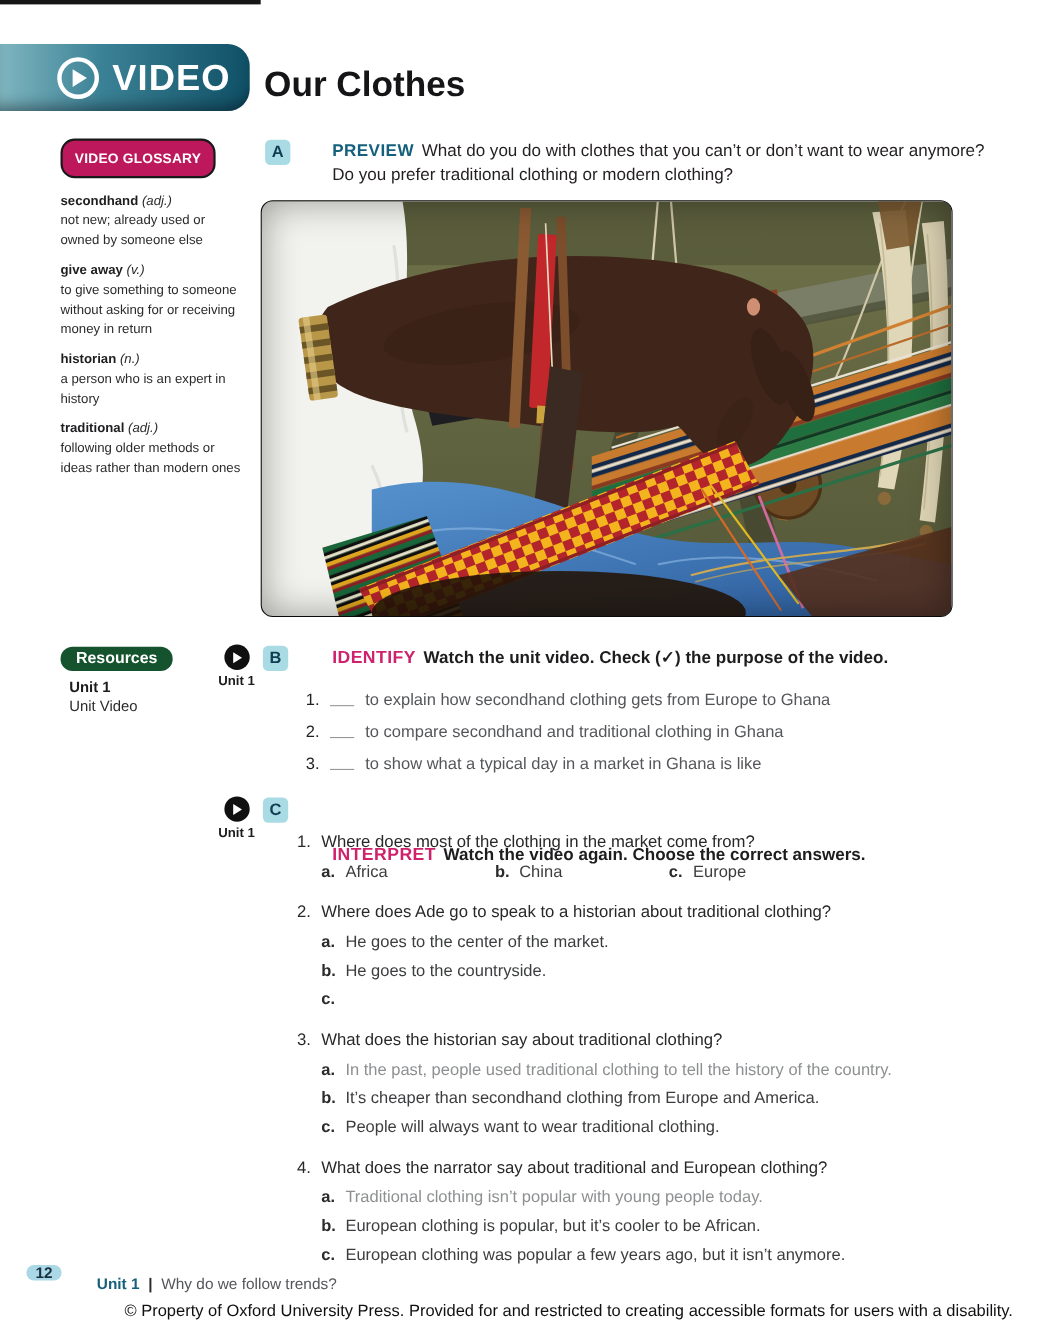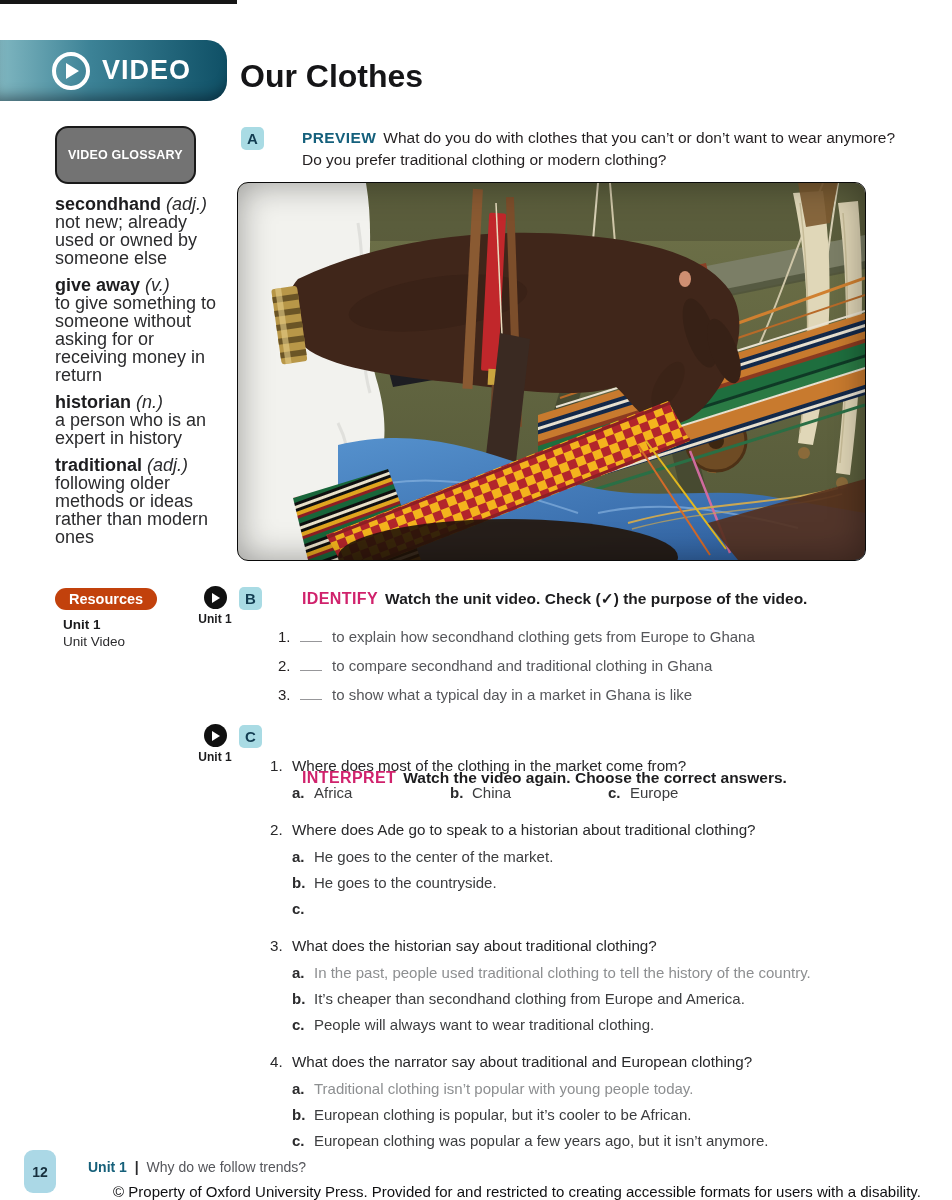--- a/index.html
+++ b/index.html
@@ -12,36 +12,36 @@
   
   .banner{position:absolute;left:0;top:40px;width:227px;height:61px;
           border-radius:0 20px 20px 0;
           background:linear-gradient(90deg,#7fb6c0 0%,#3c8296 40%,#0f5066 100%);
           box-shadow:inset 0 -12px 14px -8px rgba(0,0,10,.45);
           display:flex;align-items:center;padding-left:52px;box-sizing:border-box;}
   .banner-play{width:38px;height:38px;border:4px solid #fff;border-radius:50%;
                display:flex;align-items:center;justify-content:center;box-sizing:border-box;flex:0 0 auto;}
   .banner-play .tri{width:0;height:0;border-left:13px solid #fff;border-top:8px solid transparent;
                     border-bottom:8px solid transparent;margin-left:3px;}
-  .banner-label{color:#fff;font-weight:bold;font-size:27px;letter-spacing:1px;margin-left:12px;}
+  .banner-label{color:#fff;font-weight:bold;font-size:33px;letter-spacing:1px;margin-left:12px;}
 
   .page-title{position:absolute;left:240px;top:40px;font-size:32px;font-weight:700;color:#151517;letter-spacing:0;margin-top:18px;}
 
   
   .glossary{position:absolute;left:55px;top:126px;width:178px;}
-  .glossary-pill{display:inline-block;background:#737373;border:2px solid #191919;border-radius:13px;
-                 color:#fff;font-weight:bold;font-size:12.5px;padding:20px 11px;letter-spacing:.2px;}
+  .glossary-pill{display:inline-block;background:#be185d;border:2px solid #191919;border-radius:13px;
+                 color:#fff;font-weight:bold;font-size:12.5px;padding:9px 11px;letter-spacing:.2px;}
   .gl-entries{margin-top:11px;width:164px;}
-  .gl-entry{margin-bottom:9px;font-size:18px;line-height:18px;color:#2b2b2d;}
+  .gl-entry{margin-bottom:9px;font-size:12px;line-height:18px;color:#2b2b2d;}
   .gl-term{font-weight:bold;color:#1d1d1f;}
   .gl-pos{font-style:italic;}
 
   
   .resources{position:absolute;left:55px;top:588px;width:178px;}
-  .res-pill{display:inline-block;background:#c2410c;border-radius:13px;color:#fff;font-weight:bold;
+  .res-pill{display:inline-block;background:#14532d;border-radius:13px;color:#fff;font-weight:bold;
             font-size:14.5px;padding:3px 14px;}
   .res-unit{font-weight:bold;font-size:13.5px;margin:7px 0 2px 8px;color:#1c1c1e;}
   .res-item{font-size:13.5px;margin-left:8px;color:#2b2b2d;}
 
   
   .badge{position:absolute;width:23px;height:23px;background:#a9dbe4;border-radius:5px;
          color:#123c51;font-weight:bold;font-size:15px;display:flex;align-items:center;justify-content:center;}
   .sec-head{position:absolute;left:272px;width:600px;font-size:15.5px;line-height:22px;margin-left:30px;}
   .sec-label{font-weight:bold;letter-spacing:.4px;margin-right:7px;}
   .label-teal{color:#15607c;}
@@ -75,21 +75,21 @@
   .q-line{display:flex;font-size:15.2px;line-height:22px;color:#28282a;}
   .q-num{width:22px;flex:0 0 auto;}
   .options{margin-left:22px;margin-top:3px;}
   .opt{display:flex;font-size:15px;line-height:26px;color:#3c3d3f;}
   .opt-letter{width:22px;flex:0 0 auto;font-weight:bold;color:#2b2b2d;}
   .opt-row{display:flex;margin-left:22px;margin-top:3px;}
   .opt-cell{display:flex;width:158px;font-size:15px;line-height:26px;color:#3c3d3f;}
   .muted{color:#8d8f91;}
 
   
-  .page-badge{position:absolute;left:24px;top:1150px;width:32px;height:43px;background:#abd8e6;
+  .page-badge{position:absolute;left:24px;top:1150px;width:32px;height:14px;background:#abd8e6;
               border-radius:9px;display:flex;align-items:center;justify-content:center;
               font-weight:bold;font-size:14px;color:#17303e;}
   .footer-line{position:absolute;left:88px;top:1159px;font-size:14px;}
   .footer-unit{font-weight:bold;color:#16607a;}
   .footer-sep{font-weight:bold;color:#2b2b2d;margin:0 4px;}
   .footer-q{color:#55565b;}
   .copyright{position:absolute;left:82px;right:0;top:1183px;text-align:center;
              font-size:15px;color:#101012;}
 </style>
 </head>

